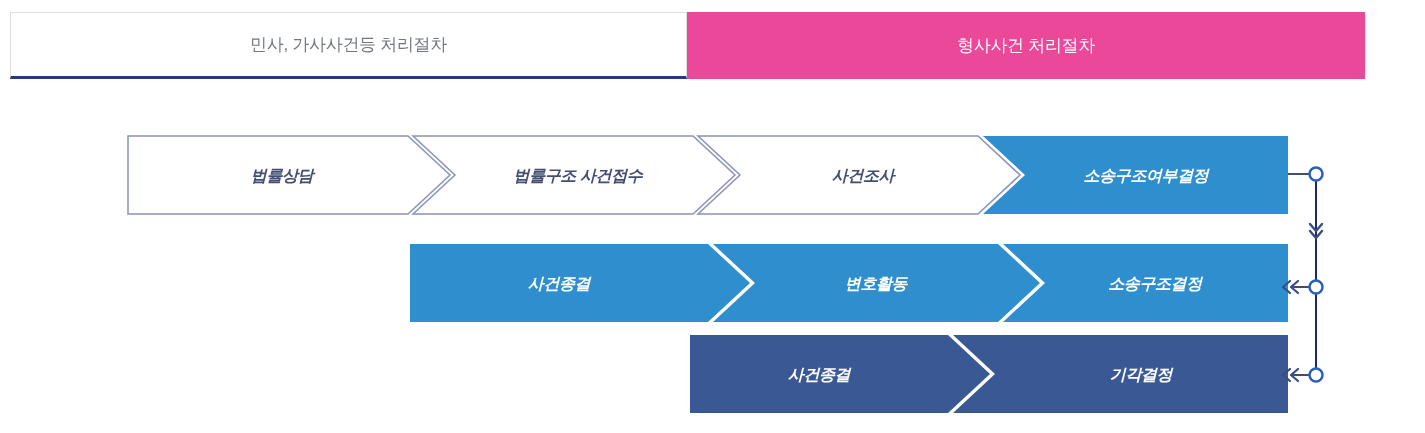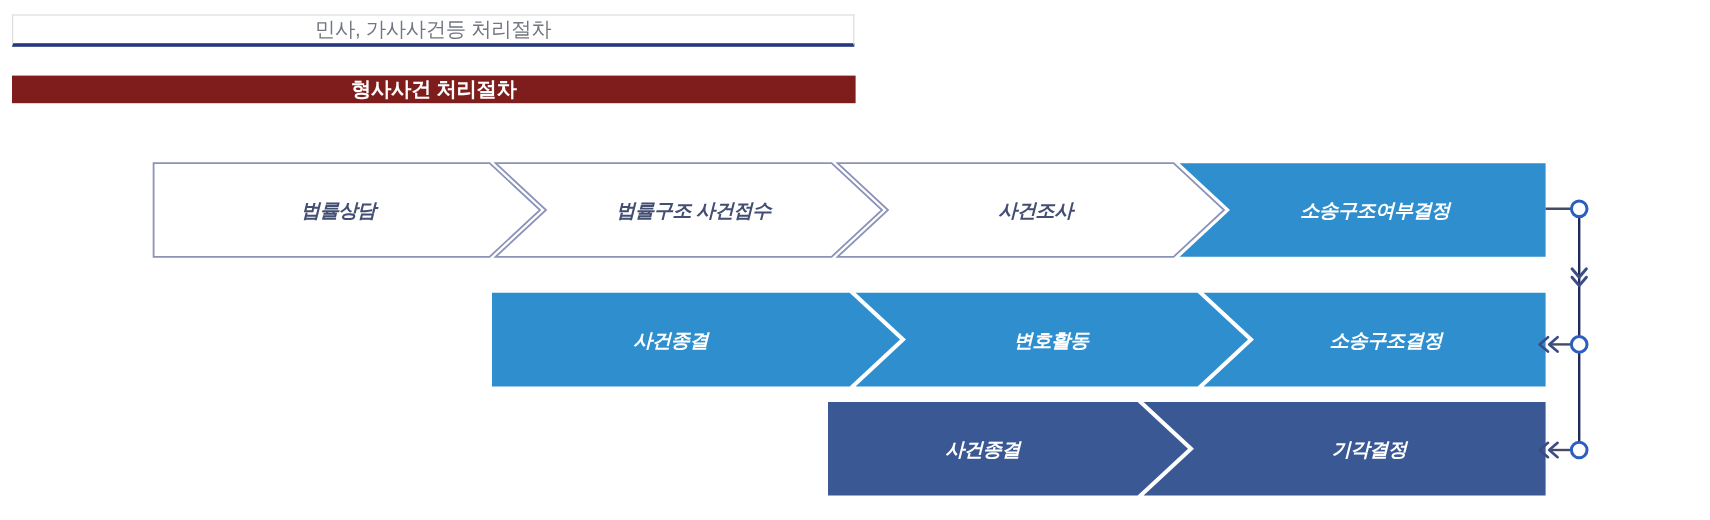--- a/index.html
+++ b/index.html
@@ -17,21 +17,20 @@
 
   
   .tabs {
     position: absolute;
     left: 10px;
     top: 12px;
     width: 1355px;
     height: 67px;
     display: flex;
     box-sizing: border-box;
-    flex-direction: column;
   }
   .tab {
     height: 67px;
     display: flex;
     align-items: center;
     justify-content: center;
     box-sizing: border-box;
     font-size: 17px;
     letter-spacing: -0.3px;
     user-select: none;
@@ -39,24 +38,23 @@
   .tab-inactive {
     width: 702px;
     background: #ffffff;
     border: 1px solid #dddddd;
     border-bottom: 3px solid #26387e;
     color: #717680;
     font-weight: 400;
   }
   .tab-active {
     width: 703px;
-    background: #7f1d1d;
+    background: #ec4899;
     color: #ffffff;
-    font-weight: 700;
-    margin-top: 24px;
+    font-weight: 400;
   }
 
   
   .flow {
     position: absolute;
     left: 0;
     top: 120px;
     width: 1425px;
     height: 313px;
     font-style: italic;

